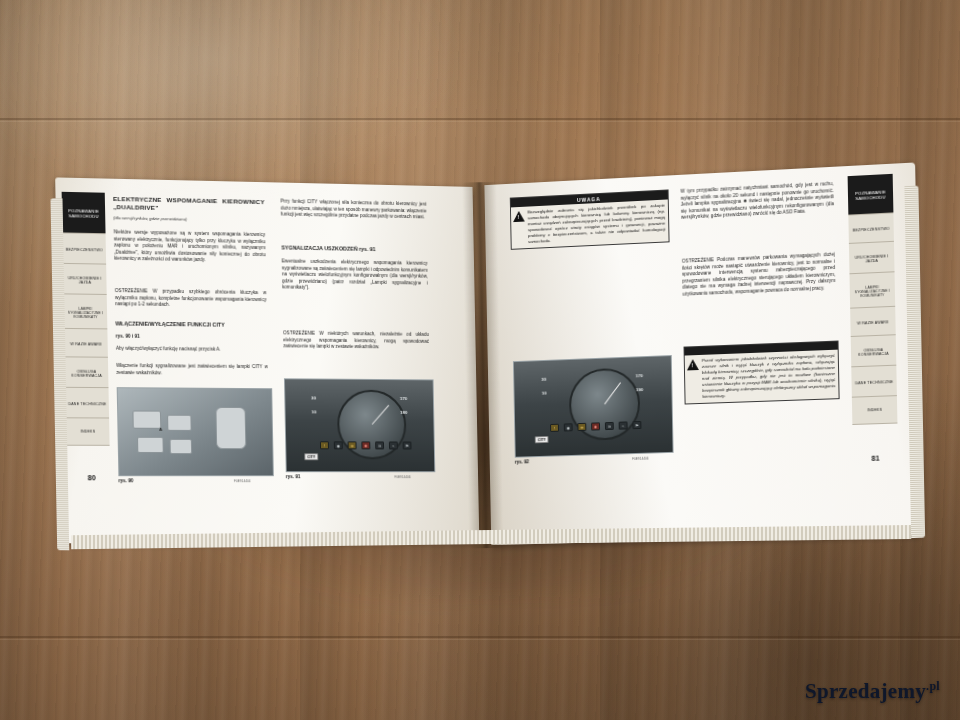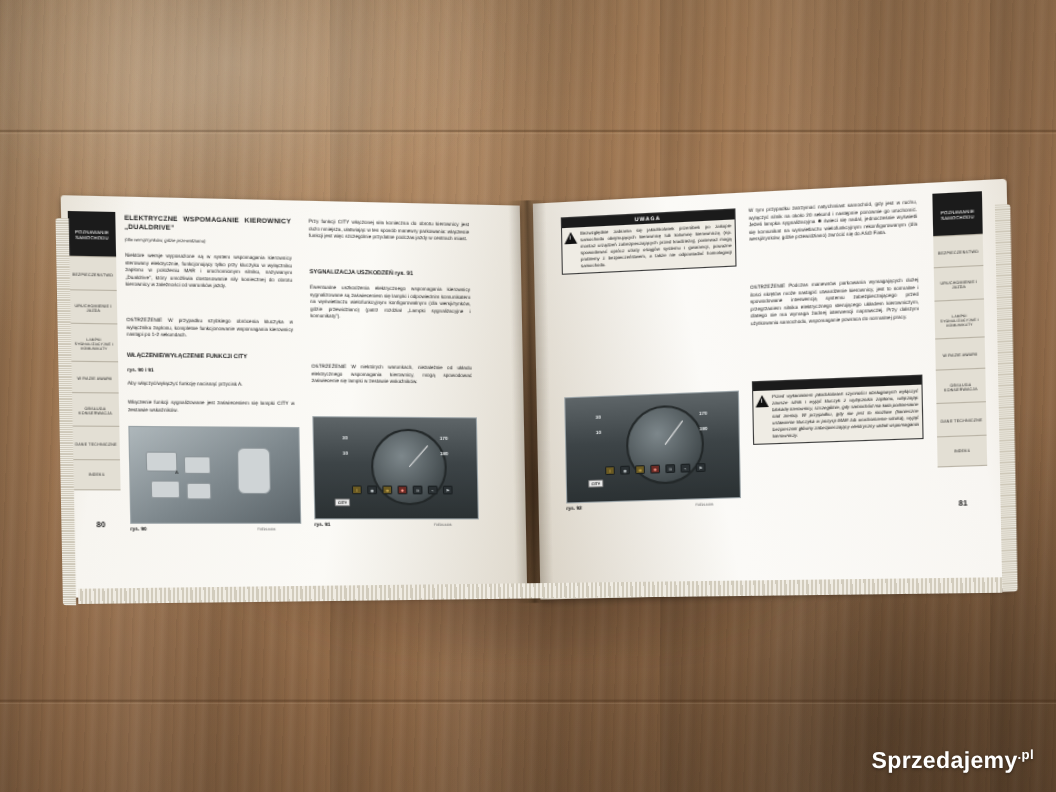--- a/index.html
+++ b/index.html
@@ -123,23 +123,24 @@
   .lamp.red{background:#6b2a24;color:#ff9a8d;}
   .cityblock{position:absolute;background:#e9e9e9;color:#111;font-size:3.6px;font-weight:bold;padding:0.5px 2px;border-radius:1px;border:1px solid #888;}
 
   
   .swphoto{position:absolute;inset:0;background:linear-gradient(150deg,#aeb7bb,#7e888d 55%,#5b6469);}
   .swbtn{position:absolute;background:#cfd4d6;border:1px solid #8d9599;border-radius:2px;}
   .swlabel{position:absolute;color:#1a1a1a;font-size:4px;font-weight:bold;}
 
   
   .wm{
-    position:absolute;right:20px;bottom:16px;color:#ffffff;
+    position:absolute;right:20px;bottom:16px;color:#0f172a;
     font-size:21px;font-weight:bold;letter-spacing:.3px;
     text-shadow:0 1px 3px rgba(0,0,0,.45);
+    font-family:Liberation Serif, serif;
   }
   .wm .pl{font-size:12px;vertical-align:super;font-weight:bold;}
   
   .glare{
     position:absolute;left:0;top:0;width:960px;height:720px;pointer-events:none;
     background:radial-gradient(ellipse 38% 30% at 22% 8%, rgba(255,248,232,0.20), rgba(255,255,255,0) 70%);
   }
 </style>
 </head>
 <body>

